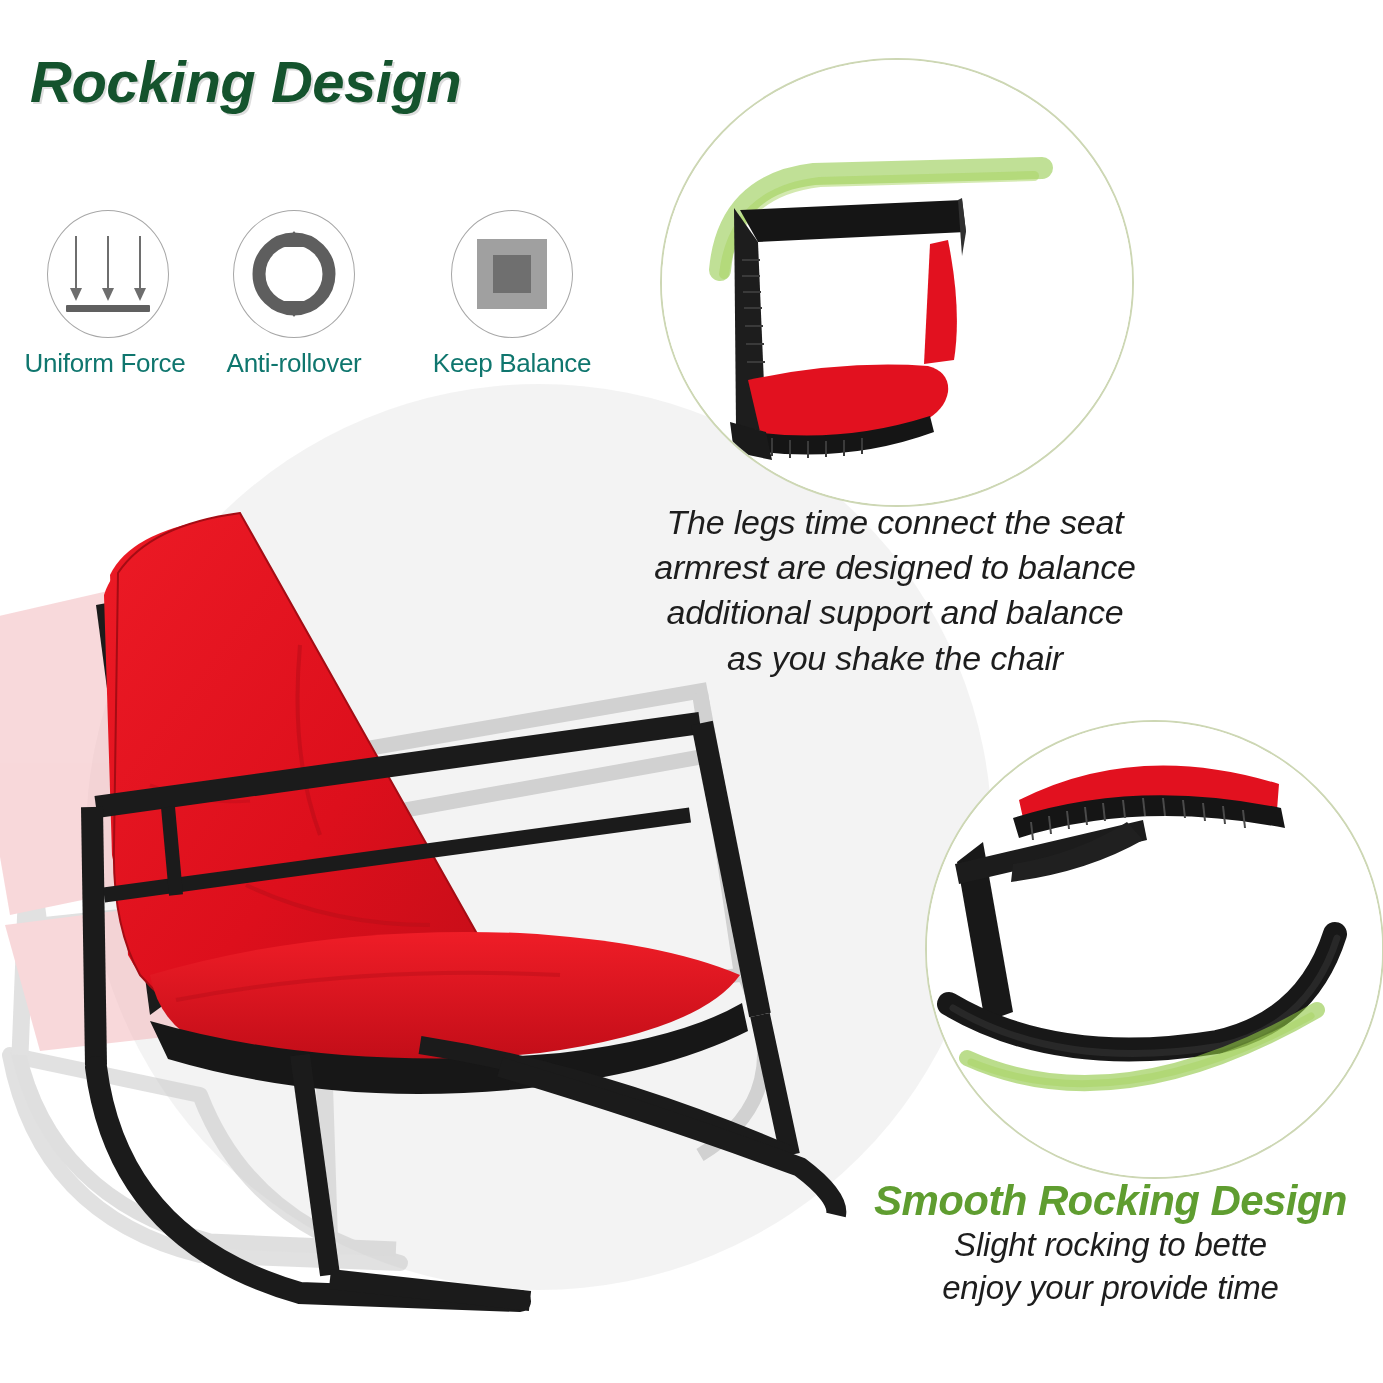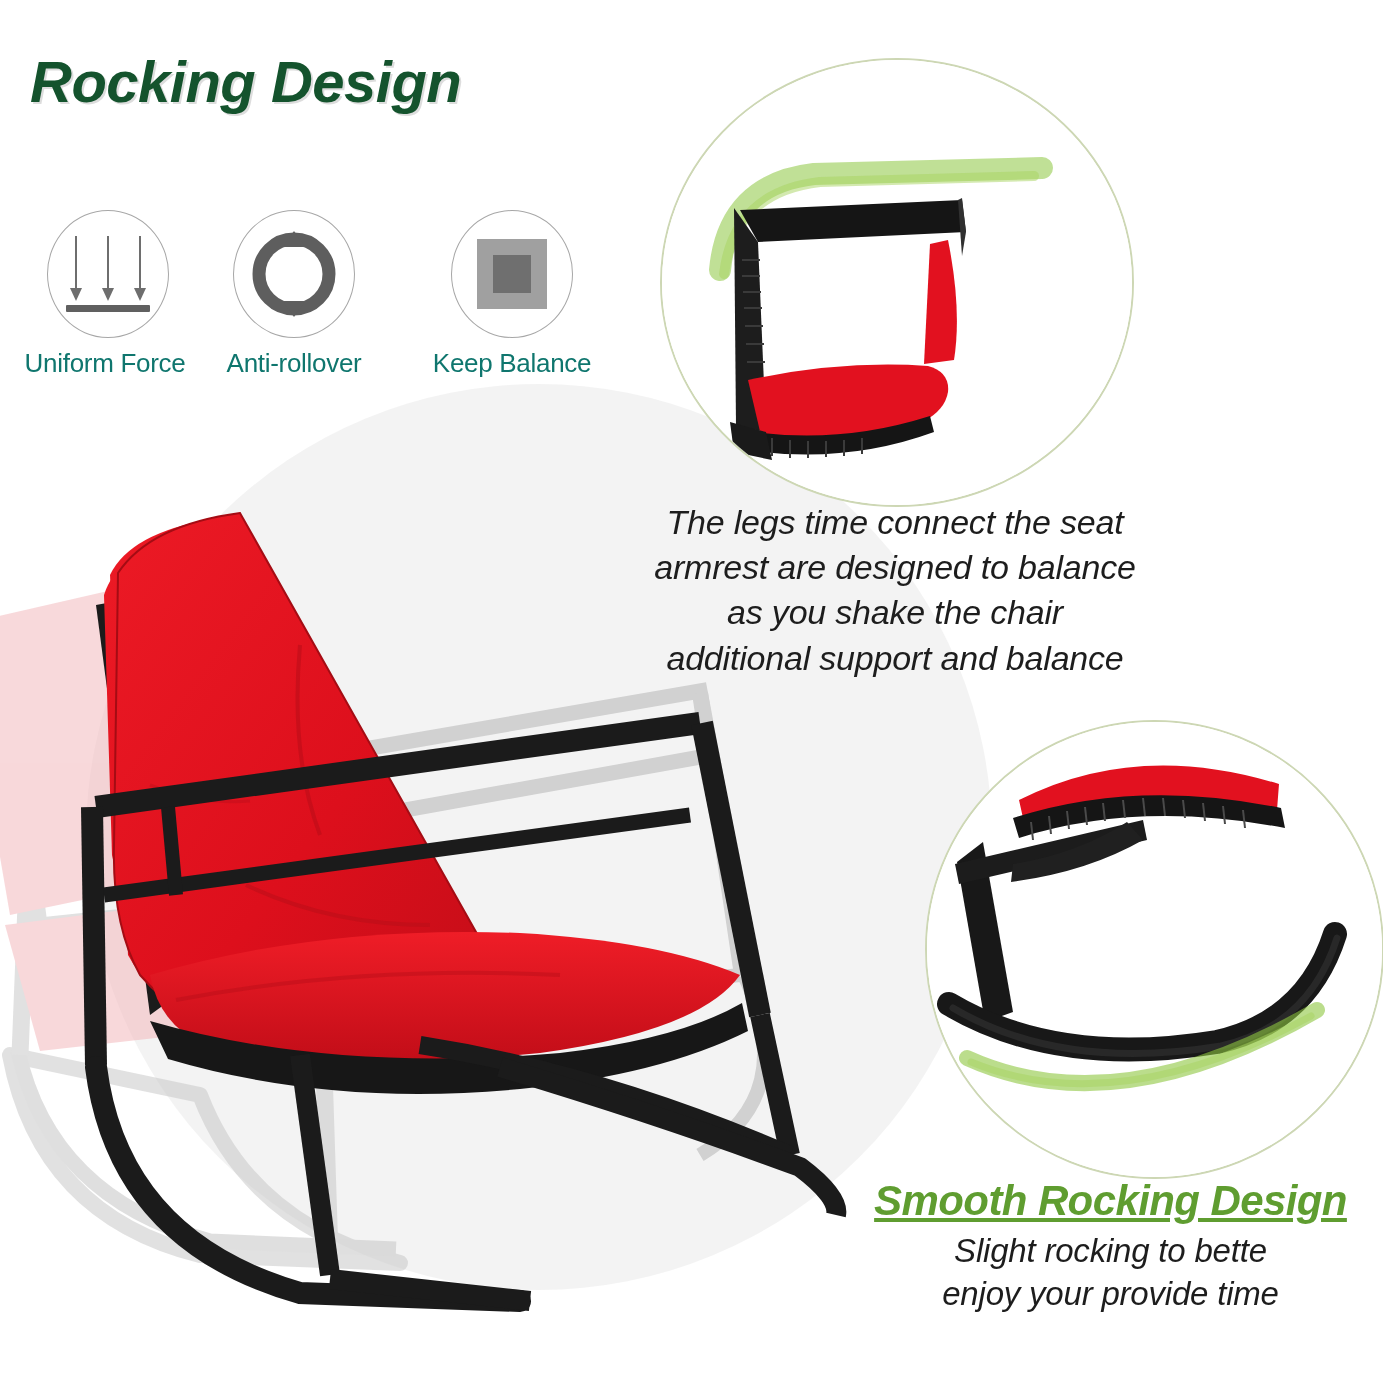--- a/index.html
+++ b/index.html
@@ -90,24 +90,24 @@
   
   .inset{position:absolute;border:2px solid #cdd7b4;overflow:hidden;background:#fff;}
   .inset-top{left:660px;top:58px;width:470px;height:445px;border-radius:50%;}
   .inset-bot{left:925px;top:720px;width:455px;height:455px;border-radius:50%;}
   .inset svg{display:block;width:100%;height:100%;}
 
   
   .cta{position:absolute;left:838px;top:1178px;width:545px;text-align:center;}
   .cta-title{
     font-size:42px;font-weight:700;font-style:italic;color:#5f9d30;
-    letter-spacing:-0.6px;white-space:nowrap;line-height:1.1;text-decoration:underline;
+    letter-spacing:-0.6px;white-space:nowrap;line-height:1.1;
   }
   .cta-sub{
-    margin-top:6px;font-style:italic;font-size:33px;line-height:1.3;
+    font-style:italic;font-size:33px;line-height:1.3;
     color:#1d1d1d;letter-spacing:-0.2px;text-align:center;
   }
   .cta-sub span{display:block;white-space:nowrap;}
 </style>
 </head>
 <body>
 
 <div class="stage">
 
   <div class="bg-blob"></div>
@@ -227,22 +227,22 @@
       <path d="M96 612 Q 118 786 300 838 L 520 846" fill="none" stroke="#1b1b1b" stroke-width="22" stroke-linecap="round"></path>
       <path d="M330 824 L 530 846" fill="none" stroke="#1b1b1b" stroke-width="20"></path>
       <path d="M420 590 Q 600 618 790 700" fill="none" stroke="#1b1b1b" stroke-width="18"></path>
       <path d="M500 612 Q 660 660 800 712 Q 840 742 836 760" fill="none" stroke="#1b1b1b" stroke-width="20"></path>
     </svg>
   </div>
 
   <div class="para">
     <span>The legs time connect the seat</span>
     <span>armrest are designed to balance</span>
+    <span>additional support and balance</span>
     <span>as you shake the chair</span>
-    <span>additional support and balance</span>
   </div>
 
   <div class="inset inset-top">
     <svg viewBox="0 0 470 445" xmlns="http://www.w3.org/2000/svg">
       <rect width="470" height="445" fill="#ffffff"></rect>
 
       <path d="M58 210 Q 66 124 152 114 L 380 108" fill="none" stroke="#8dc63f" stroke-width="22" opacity=".55" stroke-linecap="round"></path>
       <path d="M62 214 Q 72 132 158 122 L 372 116" fill="none" stroke="#a8d45f" stroke-width="10" opacity=".5" stroke-linecap="round"></path>
 
       <path d="M78 150 L 300 140 L 304 172 L 96 182 Z" fill="#151515"></path>

